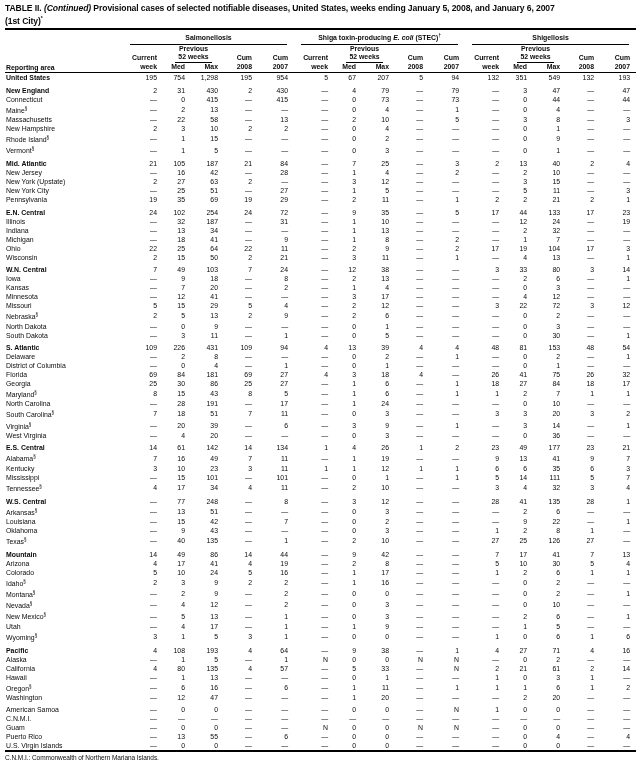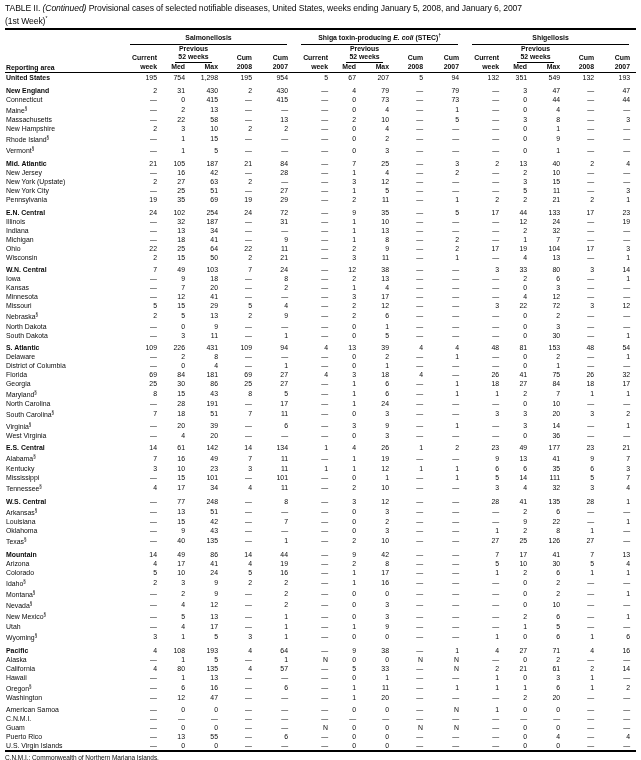--- a/index.html
+++ b/index.html
@@ -1,21 +1,21 @@
 <!DOCTYPE html>
 <html><head>
 <meta charset="utf-8">
 <style>
   html,body{margin:0;padding:0;background:#fff;}
   body{width:641px;height:760px;overflow:hidden;color:#0a0a0a;
        font-family:"Liberation Sans",sans-serif;-webkit-font-smoothing:antialiased;}
   .page{padding:3px 5px 0 5px;}
 
   
-  .title{font-size:8.6px;font-weight:normal;line-height:10.3px;letter-spacing:-0.1px;}
+  .title{font-size:8.6px;font-weight:bold;line-height:10.3px;letter-spacing:-0.1px;}
   .title .cont{font-style:italic;}
   .title sup{font-size:5px;}
   .title-rule{height:2px;background:#000;margin-top:1.5px;}
 
   
   table{width:631px;border-collapse:collapse;table-layout:fixed;margin-top:2px;}
   col.c-area{width:118px;}
   col.c-cur{width:40px;} col.c-med{width:28px;} col.c-max{width:33px;}
   col.c-c8{width:34px;} col.c-c7{width:36px;}
 
@@ -45,21 +45,21 @@
 </style>
 </head>
 <body>
 
 <div class="page">
 
   <div class="title">
     <span>TABLE II.</span>
     <span class="cont">(Continued)</span>
     <span>Provisional cases of selected notifiable diseases, United States, weeks ending January 5, 2008, and January 6, 2007</span><br>
-    <span>(1st Week)</span><sup>*</sup>
+    <span>(1st City)</span><sup>*</sup>
   </div>
   <div class="title-rule"></div>
 
   <table>
     <colgroup>
       <col class="c-area">
       <col class="c-cur">
         <col class="c-med">
         <col class="c-max">
         <col class="c-c8">

